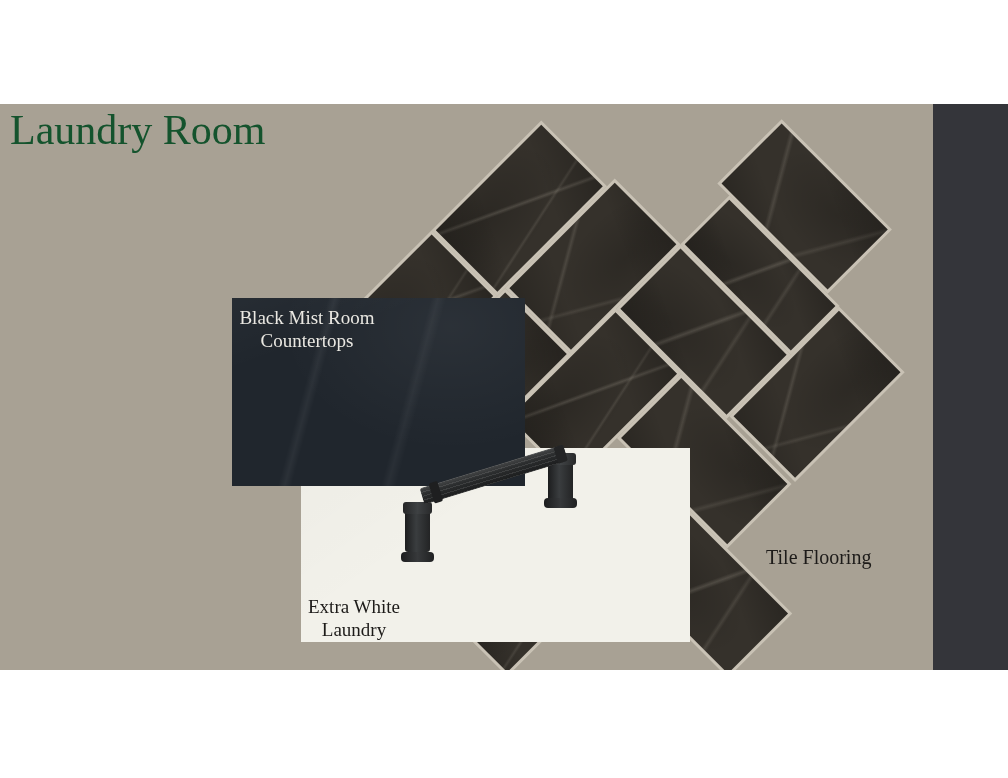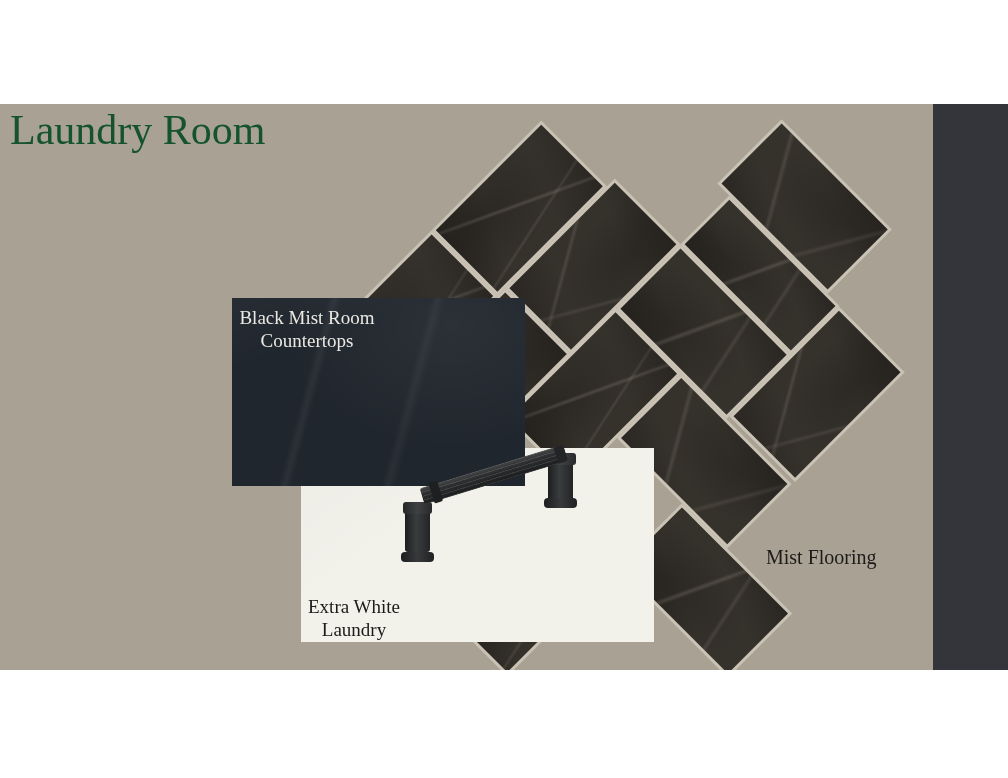--- a/index.html
+++ b/index.html
@@ -55,20 +55,21 @@
   }
   .countertop-label{
     position:absolute;left:0px;top:8px;width:150px;text-align:center;
     color:#eae8e2;font-size:19px;line-height:23px;
   }
   
   .cabinet{
     position:absolute;left:301px;top:344px;width:353px;height:194px;z-index:2;
     background:#f2f1ea;
     background-image:linear-gradient(145deg, rgba(0,0,0,.02), transparent 40%);
+    padding-left:36px;
   }
   .cabinet-label{
     position:absolute;left:0px;top:147px;width:106px;text-align:center;
     color:#1d1b19;font-size:19px;line-height:23px;
   }
   
   .flooring-label{
     position:absolute;left:766px;top:442px;z-index:5;
     color:#1d1b19;font-size:20px;white-space:nowrap;
   }
@@ -138,17 +139,17 @@
     <div class="pull-foot-r"></div>
     <div class="pull-post-l"></div>
     <div class="pull-cap-l"></div>
     <div class="pull-foot-l"></div>
     <div class="pull-bar">
       <div class="pull-collar"></div>
       <div class="pull-bar-end"></div>
     </div>
   </div>
 
-  <div class="flooring-label">Mist Flooring</div>
+  <div class="flooring-label">Tile Flooring</div>
   <div class="slide-title">Laundry Room</div>
 
   <div class="accent-bar"></div>
 </div>
 
 </body></html>

